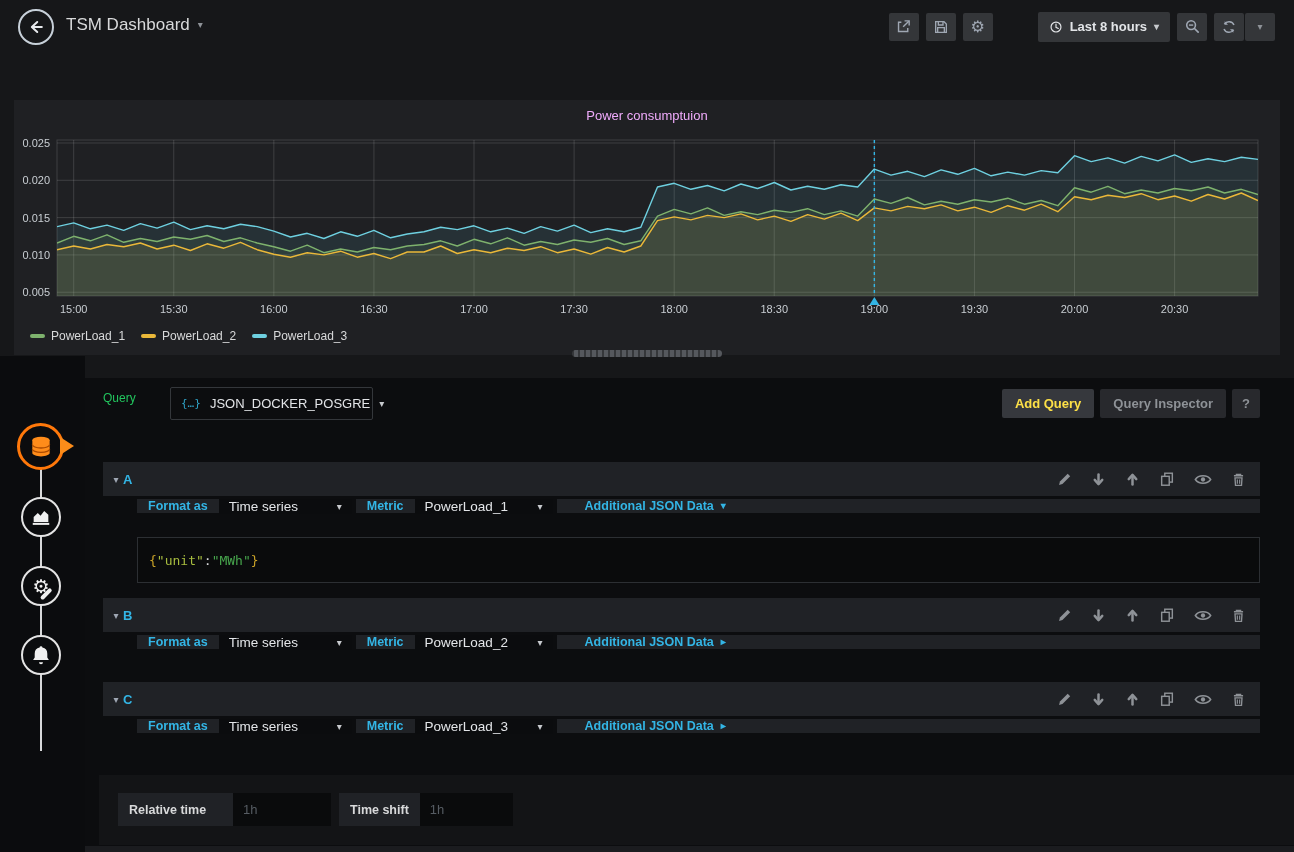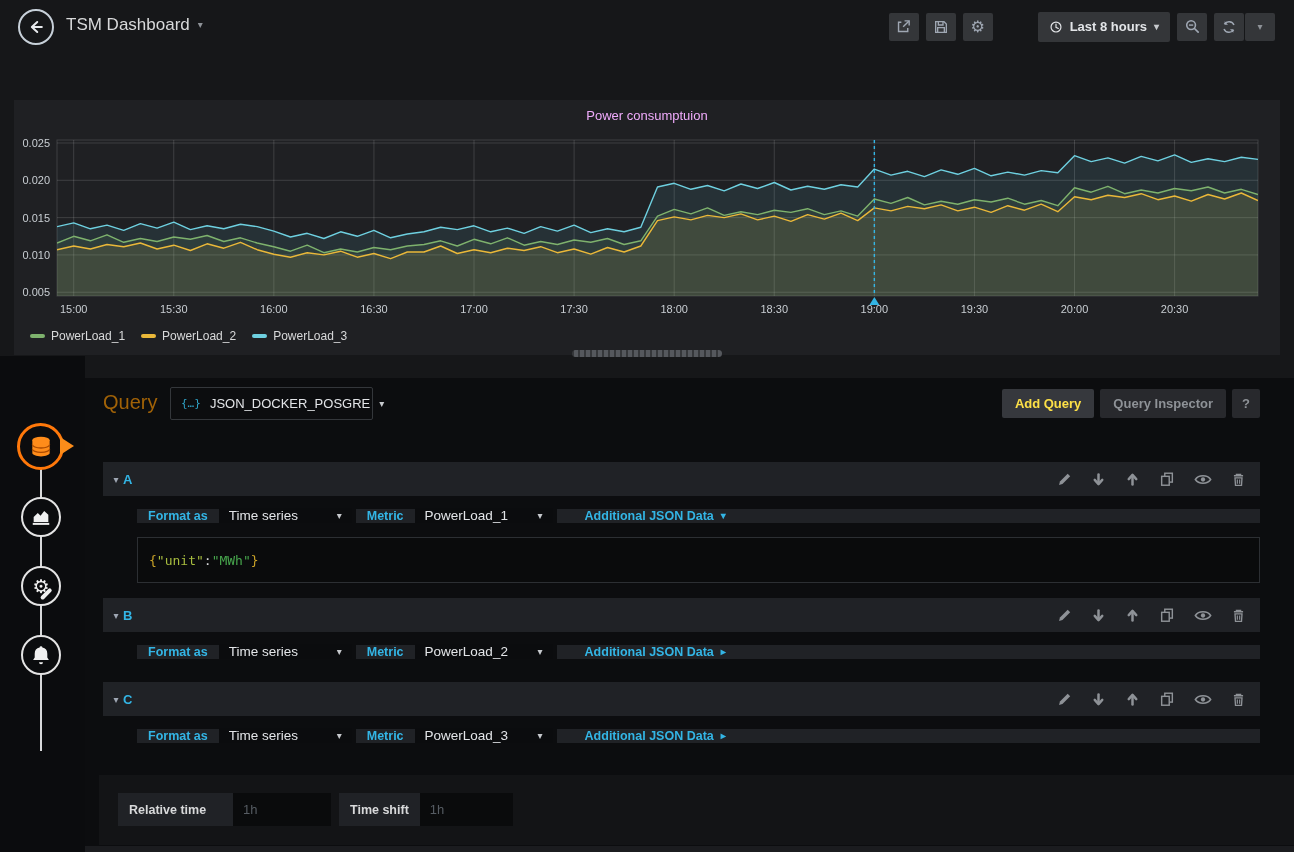--- a/index.html
+++ b/index.html
@@ -40,35 +40,35 @@
                background:#0b0c0e;box-sizing:border-box;display:flex;align-items:center;justify-content:center;cursor:pointer;}
   .side-active{position:absolute;left:17px;top:67px;width:47px;height:47px;border:3px solid #ff780a;border-radius:50%;
                background:#0b0c0e;box-sizing:border-box;display:flex;align-items:center;justify-content:center;cursor:pointer;}
   .active-pointer{position:absolute;left:60px;top:81px;width:0;height:0;border-top:9px solid transparent;
                   border-bottom:9px solid transparent;border-left:14px solid #fb8c1a;}
   .gear-char{font-family:"DejaVu Sans",sans-serif;font-size:19px;color:#f0f0f0;line-height:1;}
   .wrench-bar{position:absolute;width:14px;height:3.5px;border-radius:2px;background:#f0f0f0;transform:rotate(-45deg);
               left:16px;top:24px;}
   
   .query-panel{position:absolute;left:85px;top:378px;width:1209px;height:474px;background:#0c0d0f;}
-  .q-title{position:absolute;left:18px;top:13px;font-size:20px;color:#a16207;}
+  .q-title{position:absolute;left:18px;top:13px;font-size:12px;color:#22c55e;}
   .ds-select{position:absolute;left:85px;top:9px;width:203px;height:33px;border:1px solid #34373b;border-radius:2px;
              display:flex;align-items:center;gap:9px;padding:0 10px;box-sizing:border-box;cursor:pointer;font-size:13px;color:#e3e5e8;}
   .braces{font-family:"DejaVu Sans Mono",monospace;font-size:11px;color:#2fa3c7;}
   .hdr-buttons{position:absolute;right:34px;top:11px;display:flex;gap:6px;}
   .q-btn{height:29px;border-radius:2px;display:flex;align-items:center;justify-content:center;
          padding:0 13px;font-size:13px;font-weight:700;cursor:pointer;}
   .q-btn.primary{background:#36383d;color:#fde047;}
   .q-btn.dim{background:#28292d;color:#8e9297;}
   .qrow-header{position:absolute;left:18px;width:1157px;height:34px;background:#202226;display:flex;align-items:center;cursor:pointer;}
   .qrow-caret{margin-left:6px;font-size:10px;color:#9fa7b3;width:14px;text-align:center;}
   .qrow-letter{font-size:13px;font-weight:700;color:#33b5e5;}
   .row-icons{margin-left:auto;display:flex;align-items:center;gap:19px;padding-right:14px;}
   .row-icons svg{cursor:pointer;}
-  .formrow{position:absolute;left:52px;height:33px;display:flex;align-items:center;}
+  .formrow{position:absolute;left:52px;height:33px;display:flex;align-items:flex-start;}
   .chip{background:#202226;display:flex;align-items:center;padding:0 11px;font-size:12.5px;font-weight:700;color:#33b5e5;}
   .select{background:#0b0c0e;display:flex;align-items:center;gap:10px;padding:0 10px;font-size:13.5px;
           color:#e3e5e8;cursor:pointer;min-width:96px;justify-content:space-between;}
   .gap4{width:4px;}
   .filler{background:#202226;flex:1;display:flex;align-items:center;gap:7px;padding:0 28px;
           font-size:12.5px;font-weight:700;color:#33b5e5;cursor:pointer;}
   .json-editor{position:absolute;left:52px;width:1123px;height:46px;background:#0a0b0c;border:1px solid #2c2f33;
                box-sizing:border-box;font-family:"DejaVu Sans Mono",monospace;font-size:13px;display:flex;
                align-items:center;padding:0 11px;cursor:text;}
   .j-brace{color:#c9a227;}

